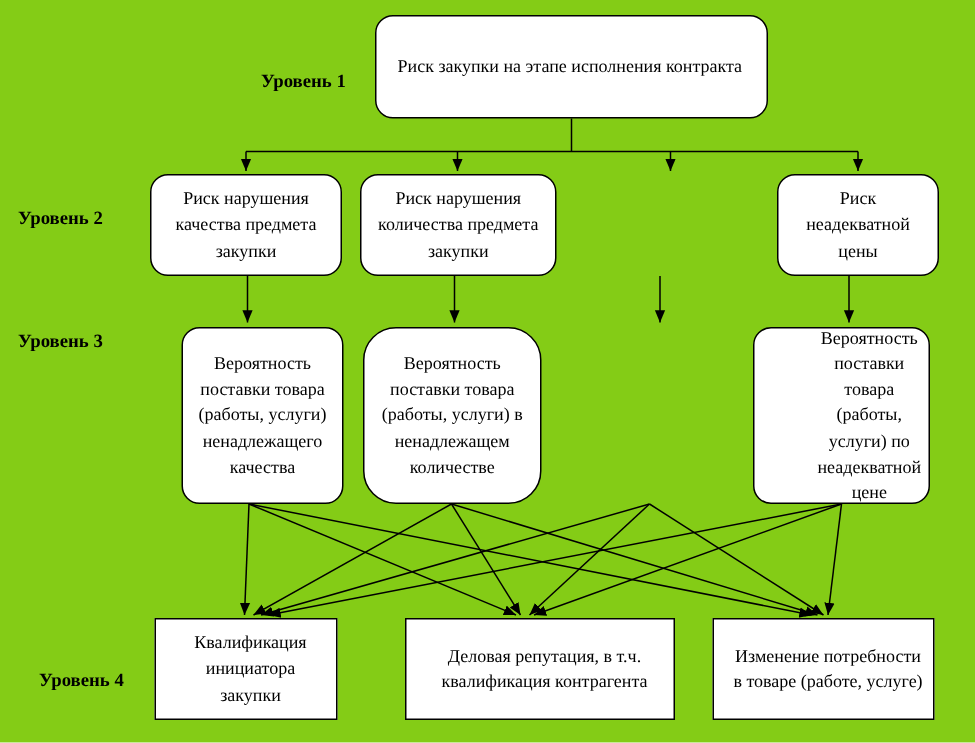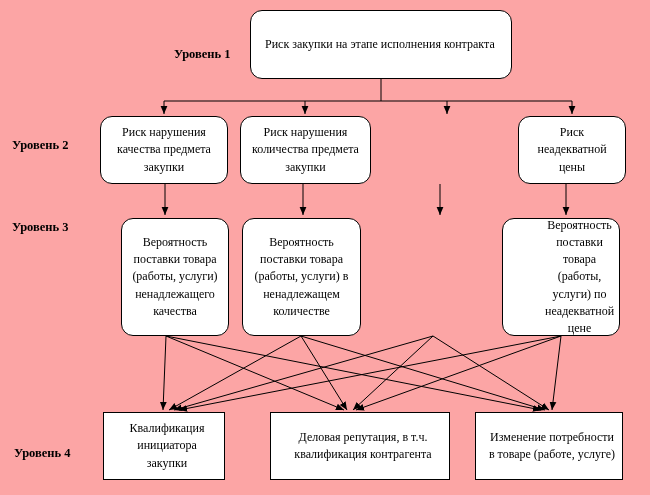--- a/index.html
+++ b/index.html
@@ -1,19 +1,19 @@
 <!DOCTYPE html>
 <html><head>
 <meta charset="utf-8">
 <style>
   html,body{margin:0;padding:0;background:#ffffff;}
   .canvas{
     position:relative;
     width:650px;height:495px;
-    background:#fca5a5;
+    background:#84cc16;
     font-family:"Liberation Serif", serif;
     color:#000;
     overflow:hidden;
   }
   .connectors{position:absolute;left:0;top:0;width:650px;height:495px;}
   .box{
     position:absolute;
     box-sizing:border-box;
     border:1px solid #000;
     background:#fff;
@@ -72,29 +72,29 @@
       <line x1="433" y1="336" x2="549" y2="410" marker-end="url(#arr)"></line>
       <line x1="561" y1="336" x2="179" y2="410" marker-end="url(#arr)"></line>
       <line x1="561" y1="336" x2="356" y2="410" marker-end="url(#arr)"></line>
       <line x1="561" y1="336" x2="552" y2="410" marker-end="url(#arr)"></line>
     </g>
   </svg>
 
   <div class="lvl-label" style="left:174px;top:47px;">Уровень 1</div>
   <div class="lvl-label" style="left:12px;top:138px;">Уровень 2</div>
   <div class="lvl-label" style="left:12px;top:220px;">Уровень 3</div>
-  <div class="lvl-label" style="left:14px;top:446px;">Уровень 4</div>
+  <div class="lvl-label" style="left:26px;top:446px;">Уровень 4</div>
 
   <div class="box rounded l1text" style="left:250px;top:10px;width:262px;height:69px;">Риск закупки на этапе исполнения контракта</div>
 
   <div class="box rounded" style="left:100px;top:116px;width:128px;height:68px;">Риск нарушения качества предмета закупки</div>
   <div class="box rounded" style="left:240px;top:116px;width:131px;height:68px;">Риск нарушения количества предмета закупки</div>
   <div class="box rounded" style="left:518px;top:116px;width:108px;height:68px;">Риск неадекватной цены</div>
 
   <div class="box rounded" style="left:121px;top:218px;width:108px;height:118px;">Вероятность поставки товара (работы, услуги) ненадлежащего качества</div>
-  <div class="box rounded" style="left:242px;top:218px;width:119px;height:118px;">Вероятность поставки товара (работы, услуги) в ненадлежащем количестве</div>
+  <div class="box rounded" style="left:242px;top:218px;width:119px;height:118px;border-radius:22px;">Вероятность поставки товара (работы, услуги) в ненадлежащем количестве</div>
   <div class="box rounded" style="left:502px;top:218px;width:118px;height:118px;padding-left:43px;">Вероятность поставки товара (работы, услуги) по неадекватной цене</div>
 
   <div class="box square" style="left:103px;top:412px;width:122px;height:68px;">Квалификация инициатора закупки</div>
   <div class="box square" style="left:270px;top:412px;width:180px;height:68px;">Деловая репутация, в т.ч. квалификация контрагента</div>
   <div class="box square" style="left:475px;top:412px;width:148px;height:68px;">Изменение потребности в товаре (работе, услуге)</div>
 
 </div>
 
 </body></html>

